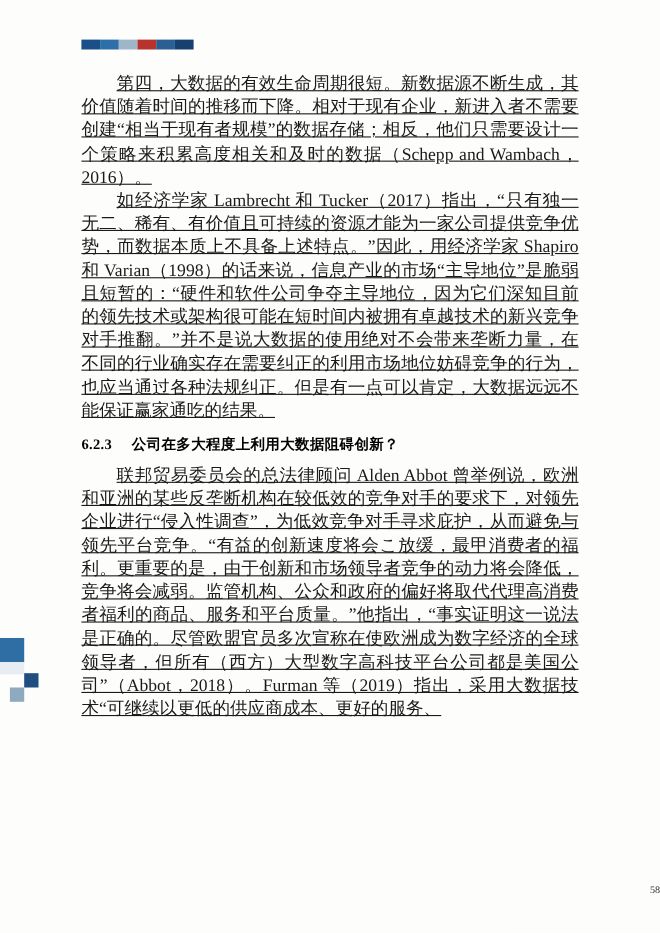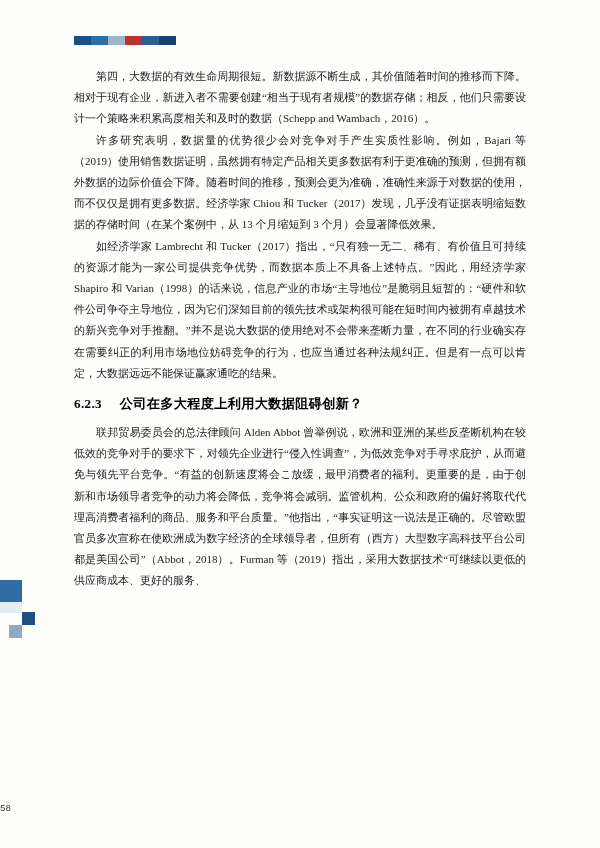--- a/index.html
+++ b/index.html
@@ -60,46 +60,47 @@
   }
 
   .content {
     position: absolute;
     left: 74px;
     top: 66px;
     width: 452px;
   }
   p.body-text {
     margin: 0 0 0 0;
-    font-size: 11px;
+    font-size: 16px;
     line-height: 21.2px;
     text-align: justify;
     text-justify: inter-ideograph;
     color: #1a1a1a;
     text-indent: 2em;
+    text-decoration: underline;
   }
   p.body-text + p.body-text { margin-top: 0px; }
 
   h3.section-heading {
     margin: 8px 0 6px 0;
     font-size: 13.2px;
     line-height: 24px;
     font-weight: bold;
     color: #000;
     letter-spacing: 0.3px;
   }
   .page-number {
     position: absolute;
     bottom: 34px;
     left: 0;
     width: 600px;
-    text-align: left;
+    text-align: right;
     font-size: 9.2px;
     color: #333;
-    font-family: Liberation Mono, monospace;
+    font-family: Liberation Serif, serif;
   }
 </style>
 </head>
 <body>
 
 <div class="page">
 
   <div class="top-bar">
     <span class="tb1"></span>
       <span class="tb2"></span>
@@ -110,21 +111,20 @@
   </div>
 
   <div class="edge-mark m1"></div>
   <div class="edge-mark m2"></div>
   <div class="edge-check"></div>
   <div class="edge-check2"></div>
 
   <div class="content">
 
     <p class="body-text">第四，大数据的有效生命周期很短。新数据源不断生成，其价值随着时间的推移而下降。相对于现有企业，新进入者不需要创建“相当于现有者规模”的数据存储；相反，他们只需要设计一个策略来积累高度相关和及时的数据（Schepp and Wambach，2016）。</p>
-    <p class="body-text">许多研究表明，数据量的优势很少会对竞争对手产生实质性影响。例如，Bajari 等（2019）使用销售数据证明，虽然拥有特定产品相关更多数据有利于更准确的预测，但拥有额外数据的边际价值会下降。随着时间的推移，预测会更为准确，准确性来源于对数据的使用，而不仅仅是拥有更多数据。经济学家 Chiou 和 Tucker（2017）发现，几乎没有证据表明缩短数据的存储时间（在某个案例中，从 13 个月缩短到 3 个月）会显著降低效果。</p>
     <p class="body-text">如经济学家 Lambrecht 和 Tucker（2017）指出，“只有独一无二、稀有、有价值且可持续的资源才能为一家公司提供竞争优势，而数据本质上不具备上述特点。”因此，用经济学家 Shapiro 和 Varian（1998）的话来说，信息产业的市场“主导地位”是脆弱且短暂的：“硬件和软件公司争夺主导地位，因为它们深知目前的领先技术或架构很可能在短时间内被拥有卓越技术的新兴竞争对手推翻。”并不是说大数据的使用绝对不会带来垄断力量，在不同的行业确实存在需要纠正的利用市场地位妨碍竞争的行为，也应当通过各种法规纠正。但是有一点可以肯定，大数据远远不能保证赢家通吃的结果。</p>
 
     <h3 class="section-heading">
       <span>6.2.3</span>
       &nbsp;&nbsp;&nbsp;
       <span>公司在多大程度上利用大数据阻碍创新？</span>
     </h3>
 
     <p class="body-text">联邦贸易委员会的总法律顾问 Alden Abbot 曾举例说，欧洲和亚洲的某些反垄断机构在较低效的竞争对手的要求下，对领先企业进行“侵入性调查”，为低效竞争对手寻求庇护，从而避免与领先平台竞争。“有益的创新速度将会こ放缓，最甲消费者的福利。更重要的是，由于创新和市场领导者竞争的动力将会降低，竞争将会减弱。监管机构、公众和政府的偏好将取代代理高消费者福利的商品、服务和平台质量。”他指出，“事实证明这一说法是正确的。尽管欧盟官员多次宣称在使欧洲成为数字经济的全球领导者，但所有（西方）大型数字高科技平台公司都是美国公司”（Abbot，2018）。Furman 等（2019）指出，采用大数据技术“可继续以更低的供应商成本、更好的服务、</p>
 

